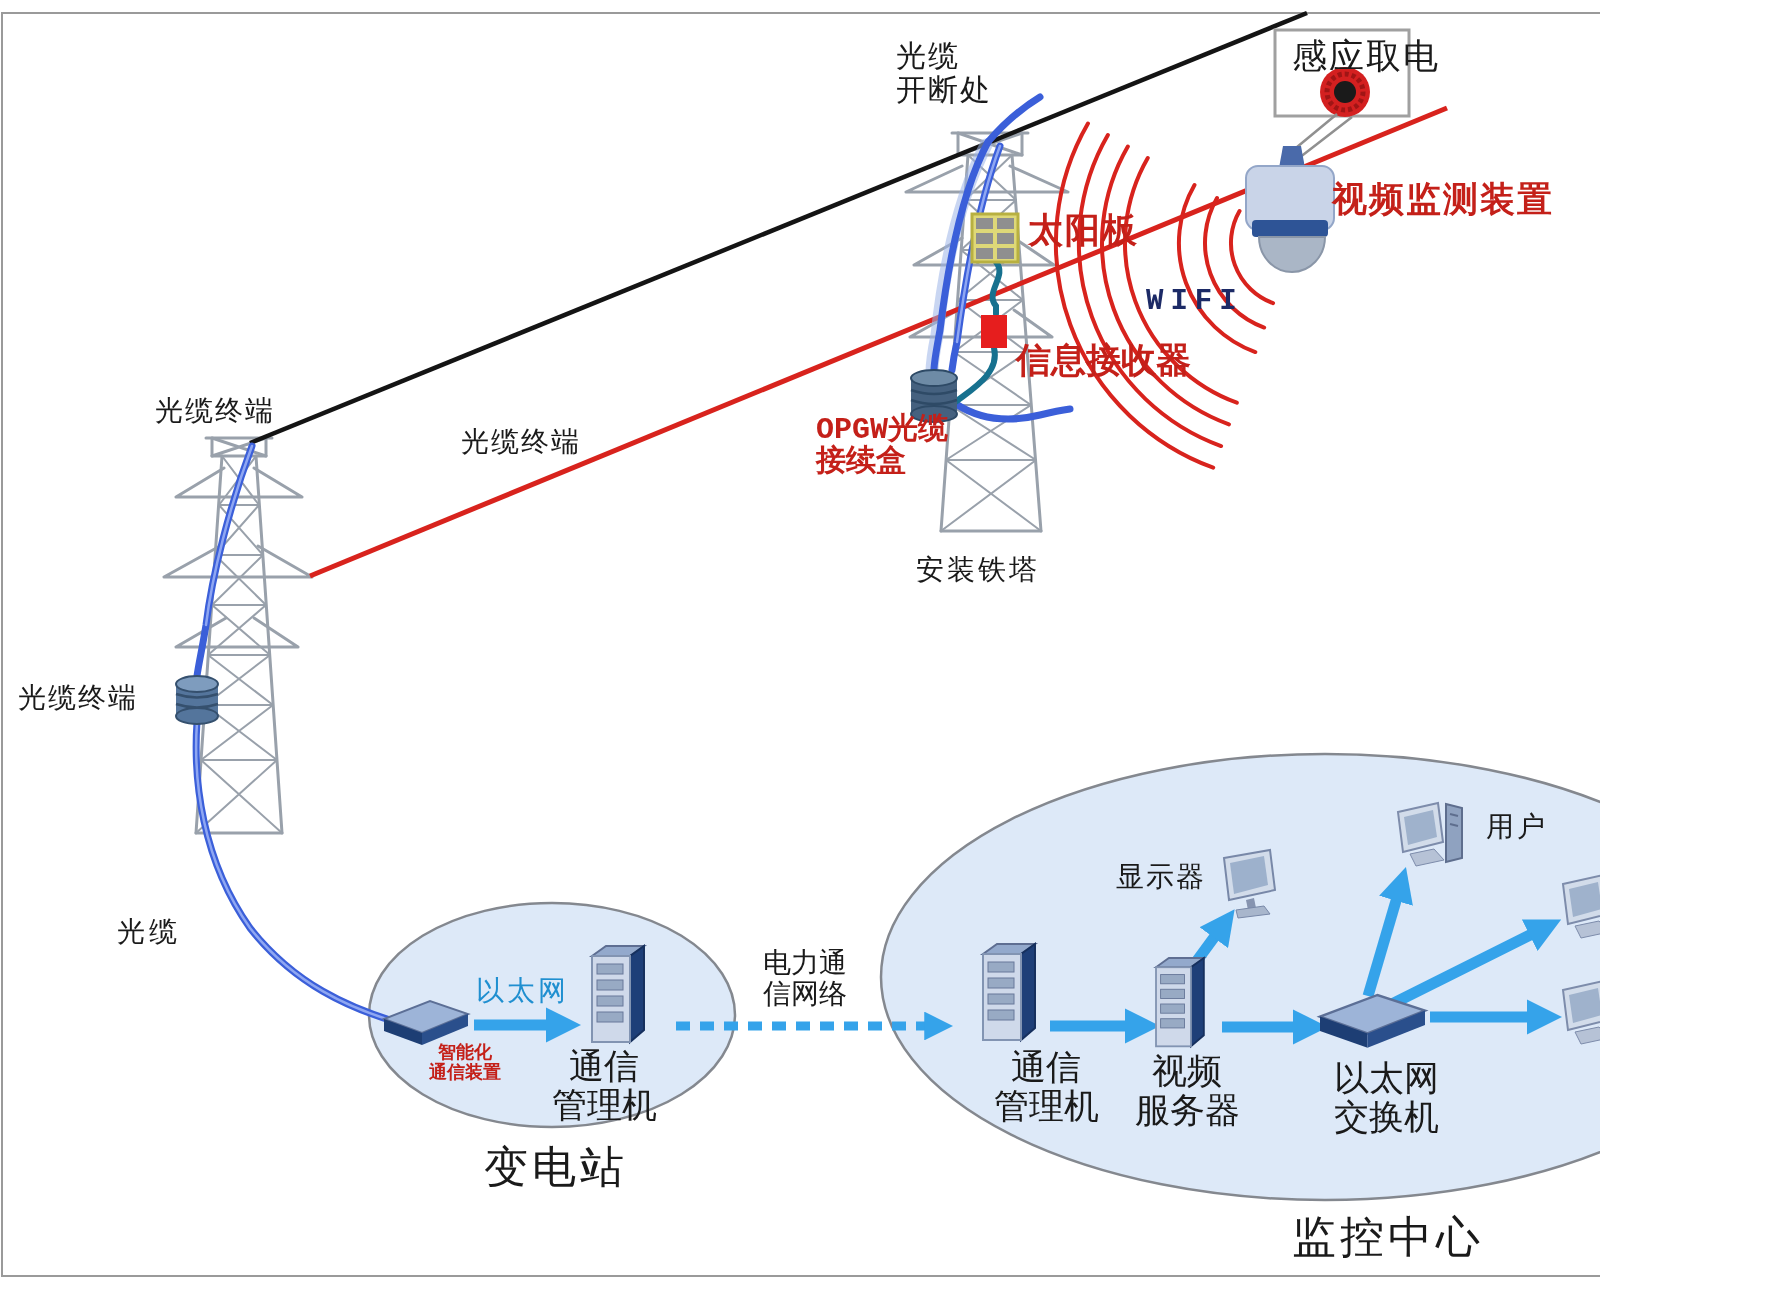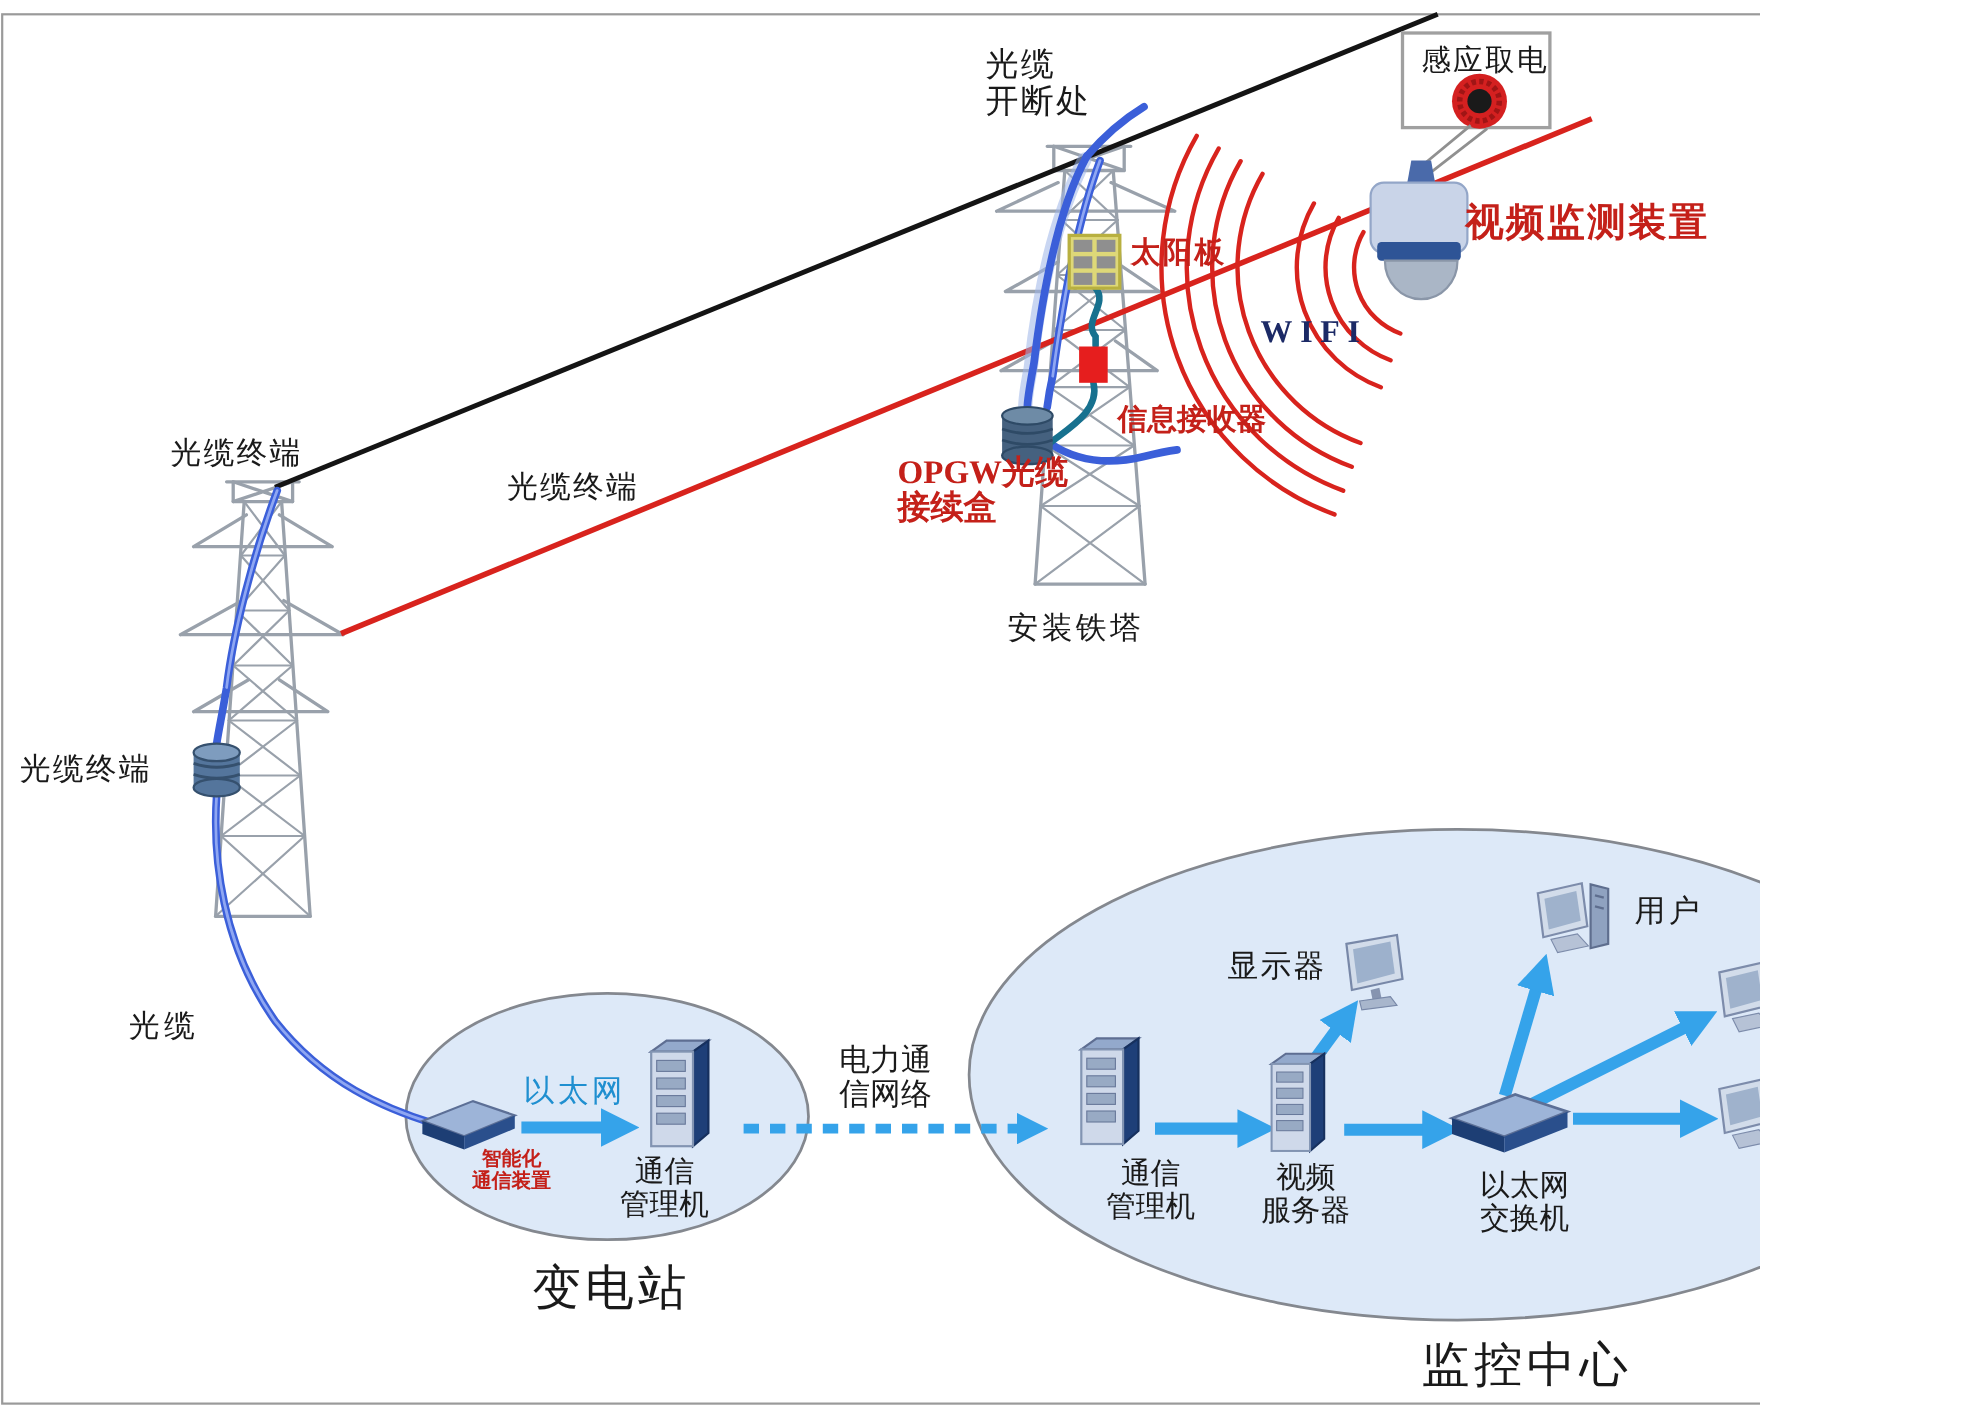--- a/index.html
+++ b/index.html
@@ -1,27 +1,27 @@
 <!DOCTYPE html>
 <html><head>
 <meta charset="utf-8">
 <style>
   html,body{margin:0;padding:0;background:#fff;}
   #stage{position:relative;width:1600px;height:1293px;background:#ffffff;overflow:hidden;
-         font-family:Liberation Serif, serif;}
+         font-family:Liberation Mono, monospace;}
   #art{position:absolute;left:0;top:0;}
   .label{position:absolute;font-size:28px;color:#1a1a1a;line-height:1.12;white-space:nowrap;}
   .c{text-align:center;}
   .red{color:#c42019;font-weight:bold;}
   .blue{color:#1f8fd0;}
   .navy{color:#1c2a66;font-weight:bold;letter-spacing:7px;font-size:29px;}
   .big{font-size:44px;letter-spacing:4px;}
   .xl{font-size:35px;letter-spacing:2px;}
   .ls2{letter-spacing:2px;}.ls3{letter-spacing:3px;}.ls4{letter-spacing:4px;}
-  .sz30{font-size:30px;}.sz27{font-size:27px;}.sz26{font-size:18px;}
+  .sz30{font-size:30px;}.sz27{font-size:35px;}.sz26{font-size:18px;}
   .w104{width:104px;}.w126{width:126px;}
 </style>
 </head>
 <body>
 
 <div id="stage">
 
 <svg id="art" width="1789" height="1293" viewBox="0 0 1789 1293">
   <defs>
     <marker id="ah" viewBox="0 0 10 10" refX="2" refY="5" markerWidth="3.2" markerHeight="3.2" orient="auto">
@@ -223,21 +223,21 @@
 </div>
 
 <div class="label sz27 ls2" style="left:1292px;top:40px;">感应取电</div>
 
 <div class="label red xl" style="left:1332px;top:183px;">视频监测装置</div>
 
 <div class="label navy" style="left:1146px;top:286px;text-align:right;">WIFI</div>
 
 <div class="label red sz27 ls2" style="left:1028px;top:214px;">太阳板</div>
 
-<div class="label red sz27" style="left:1016px;top:366px;">信息接收器</div>
+<div class="label red sz27" style="left:1016px;top:344px;">信息接收器</div>
 
 <div class="label red sz30" style="left:776px;top:414px;line-height:1.08;margin-left:40px;">
   <div>OPGW光缆</div>
   <div>接续盒</div>
 </div>
 
 <div class="label ls3" style="left:916px;top:556px;">安装铁塔</div>
 
 <div class="label ls2" style="left:155px;top:397px;">光缆终端</div>
 

